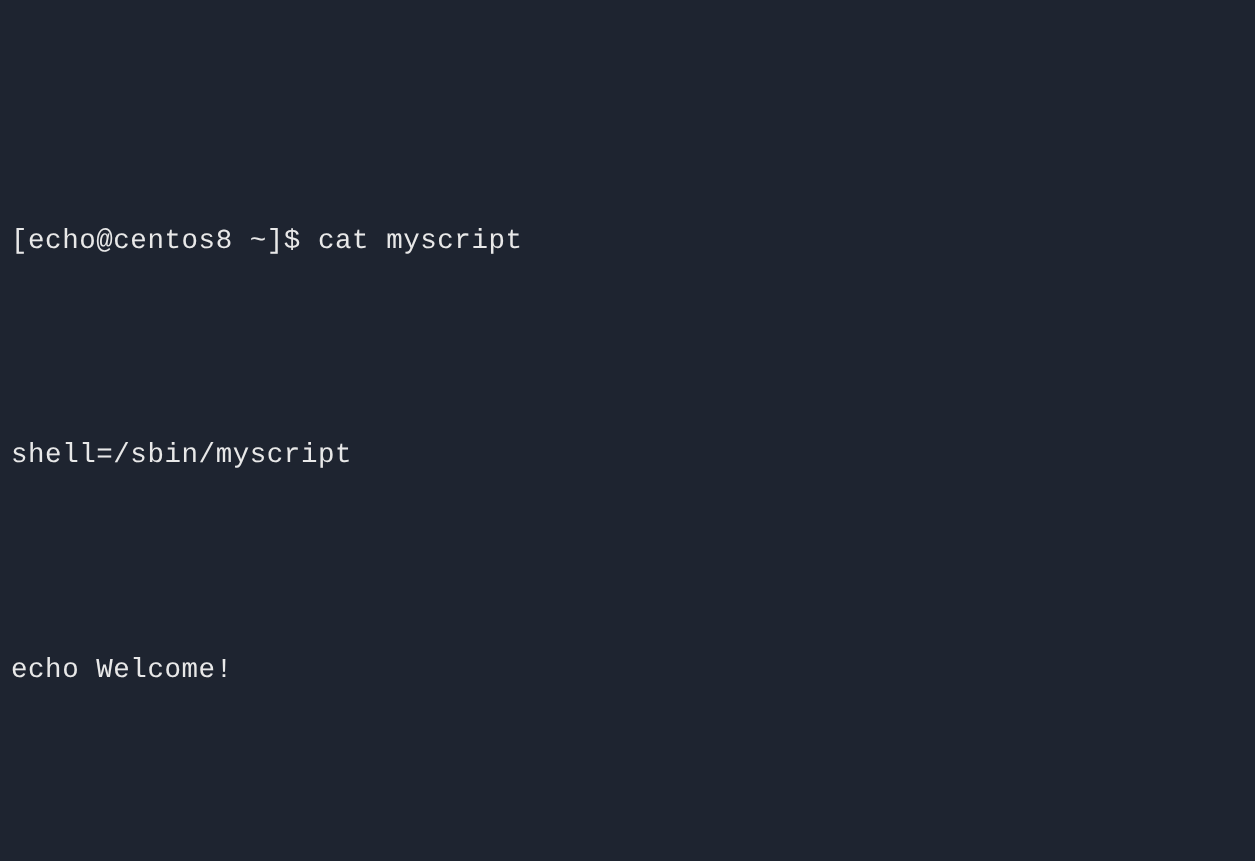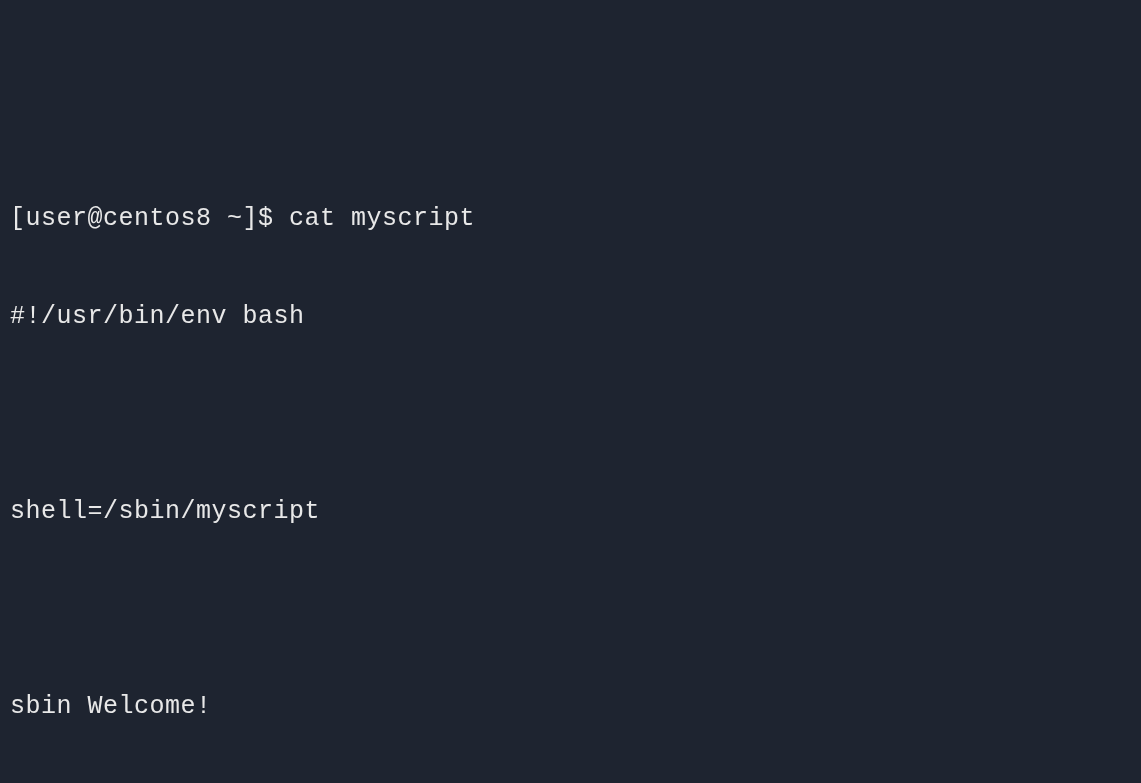--- a/index.html
+++ b/index.html
@@ -31,26 +31,25 @@
     .prompt-user {
       color: #e8e8e8;
     }
   </style>
 </head>
 <body>
 
 
 
 <div class="terminal">
-  <span class="line"><span class="prompt-user">[user@centos8 ~]$ </span><span>cat myscript</span></span>
-  <span class="line">#!/usr/bin/env bash</span>
+  <span class="line"><span class="prompt-user">[echo@centos8 ~]$ </span><span>cat myscript</span></span>
   <span class="line"></span>
   <span class="line">shell=/sbin/myscript</span>
   <span class="line"></span>
-  <span class="line">sbin Welcome!</span>
+  <span class="line">echo Welcome!</span>
   
   
   
   
   
   
   
   
   
   

